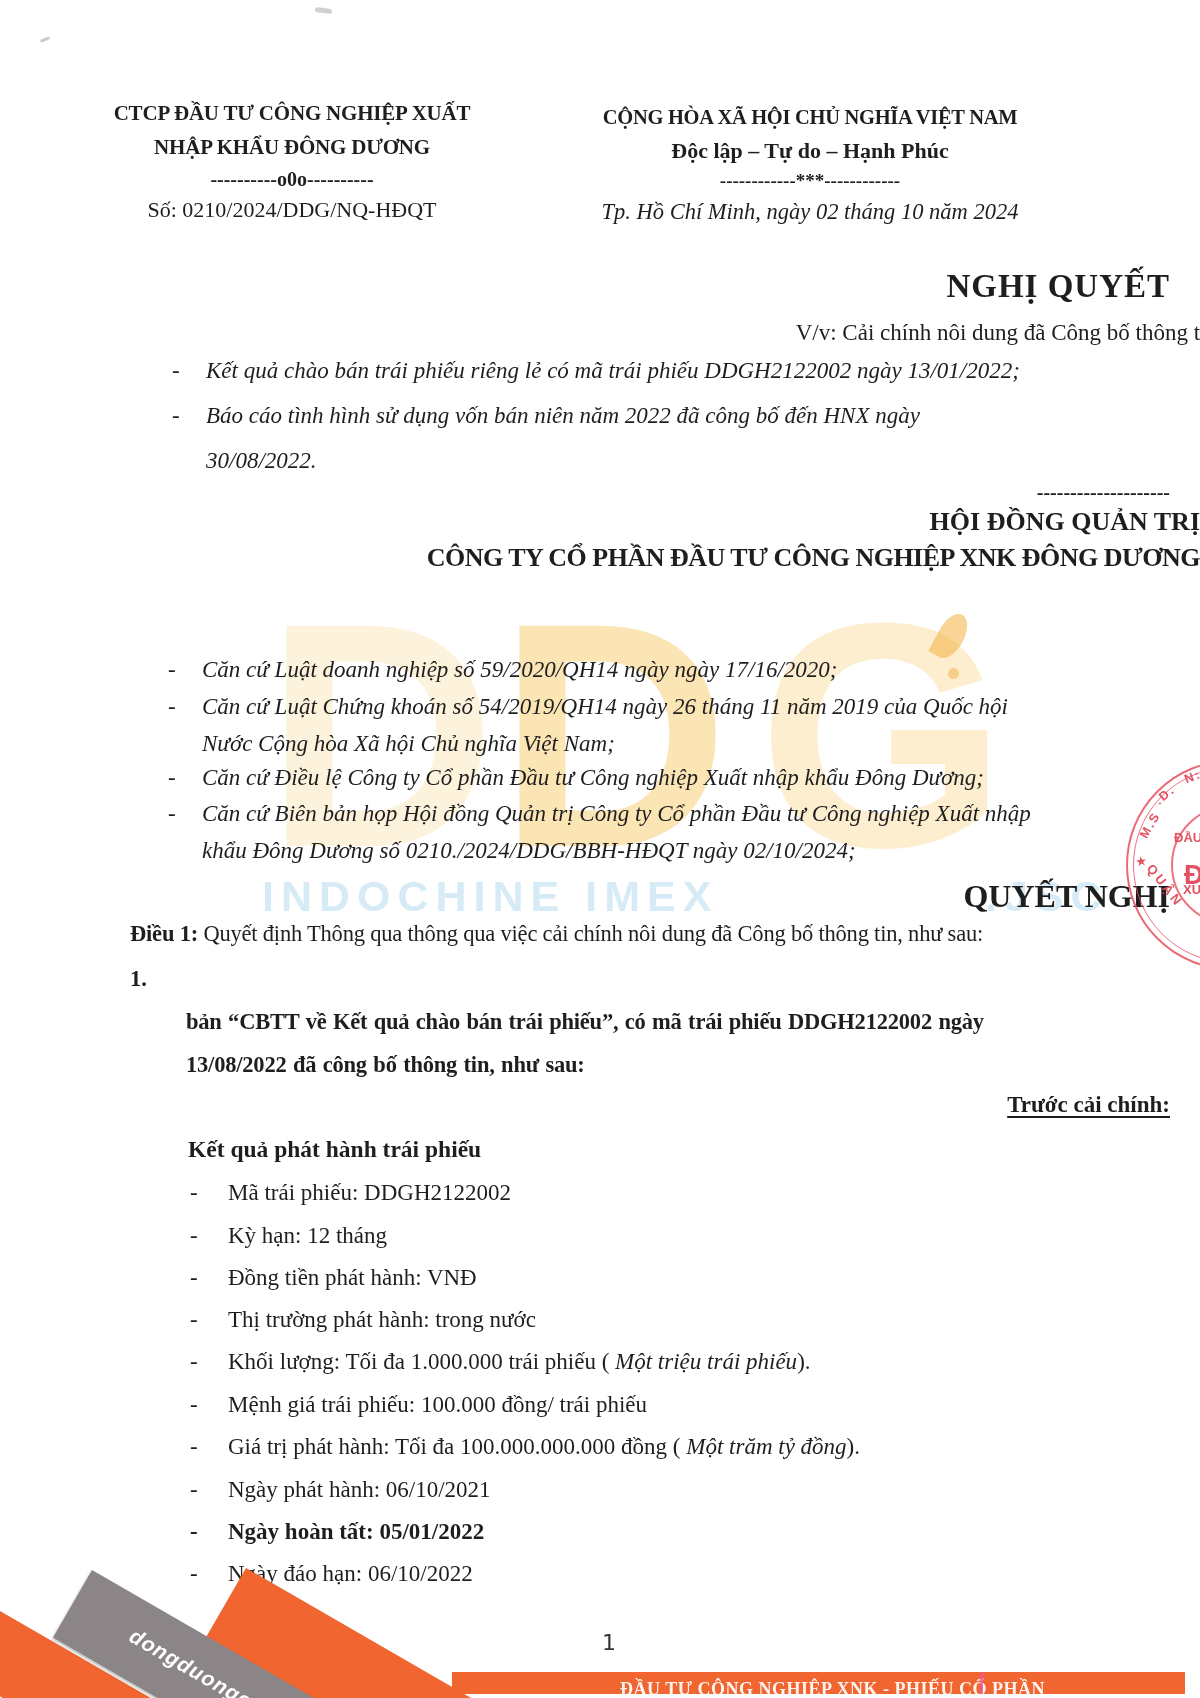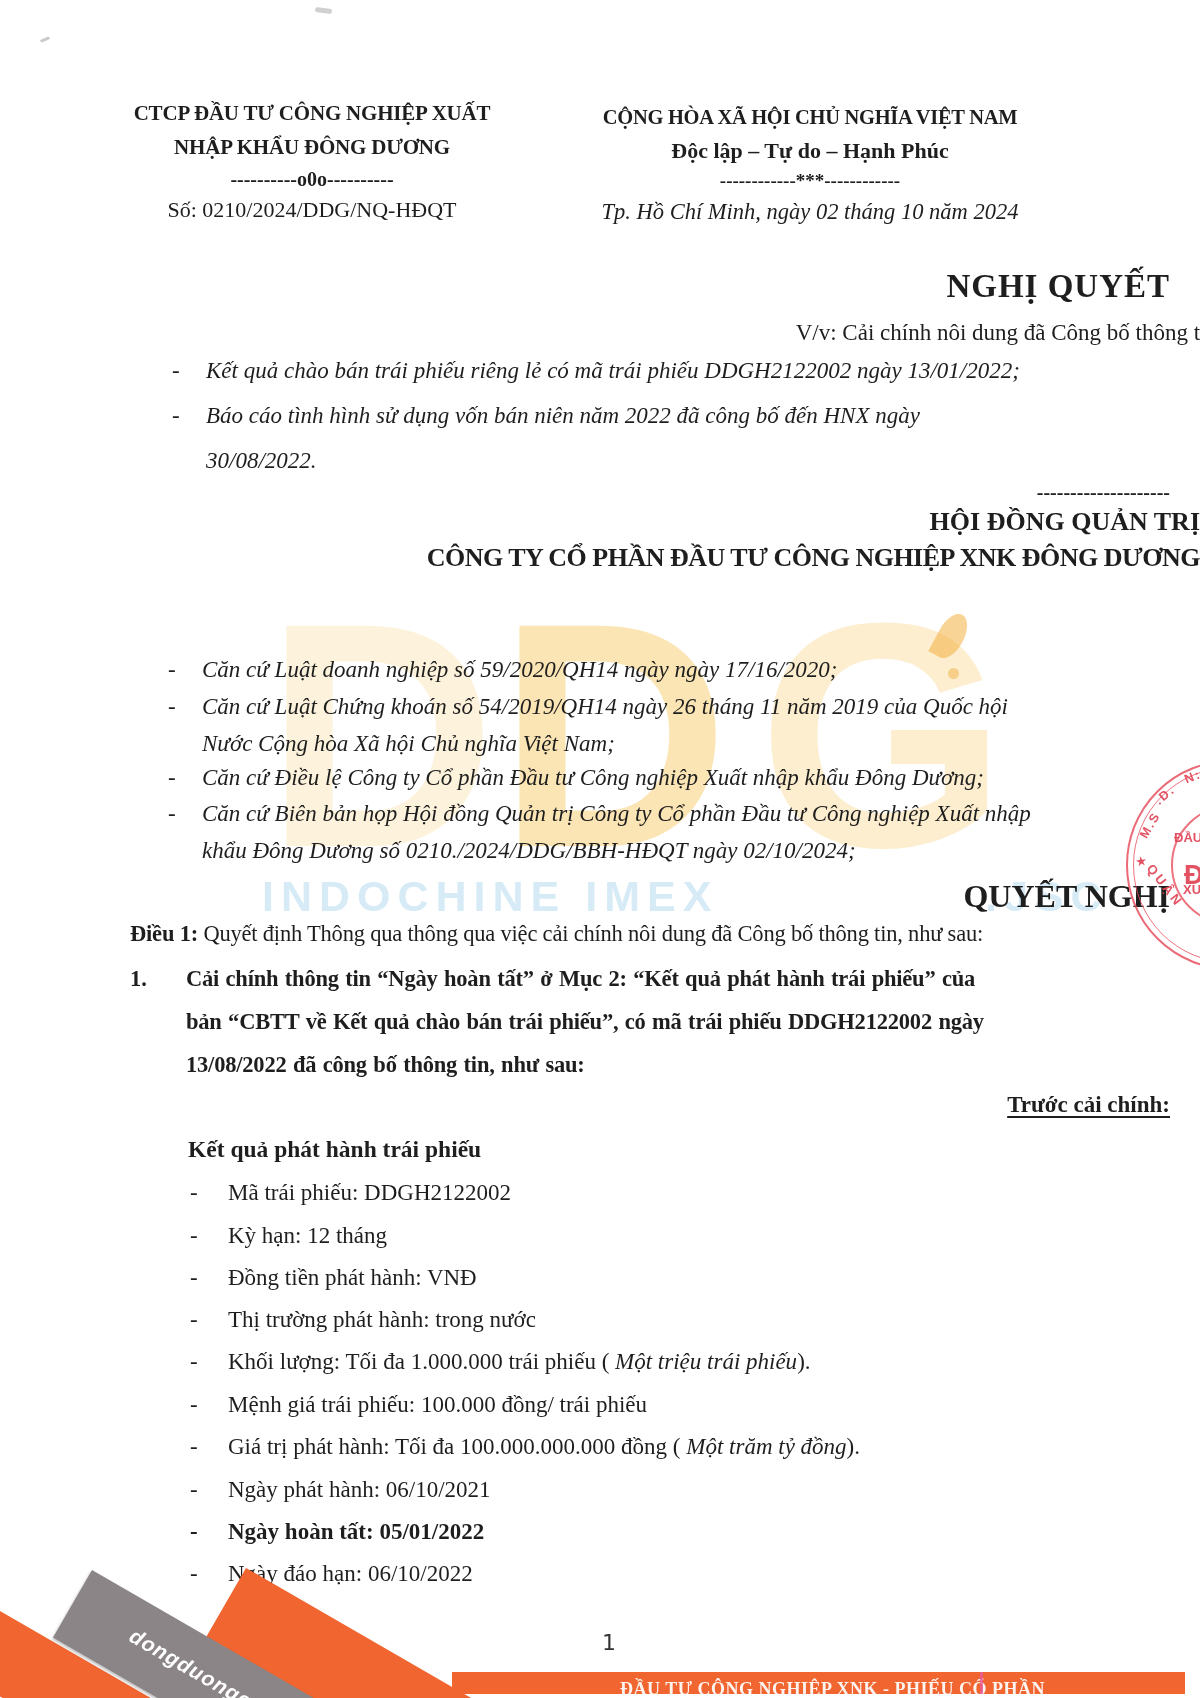--- a/index.html
+++ b/index.html
@@ -4,21 +4,21 @@
 <style>
   html,body{margin:0;padding:0;background:#e8e8e8;}
   .page{position:relative;width:1200px;height:1698px;margin:0 auto;background:#ffffff;
         overflow:hidden;font-family:"Liberation Serif","DejaVu Serif",serif;color:#1e1e1e;}
   .abs{position:absolute;}
   .ctr{text-align:right;}
   .b{font-weight:bold;}
   .i{font-style:italic;}
 
   
-  .hdr-left{left:96px;top:96px;width:432px;text-align:center;}
+  .hdr-left{left:76px;top:96px;width:432px;text-align:center;}
   .hdr-left .l1,.hdr-left .l2{font-weight:bold;font-size:21px;line-height:34px;letter-spacing:-.2px;}
   .hdr-left .odivider{font-weight:bold;font-size:20px;line-height:30px;}
   .hdr-left .docno{font-size:22px;line-height:32px;}
   .hdr-right{left:550px;top:100px;width:520px;text-align:center;}
   .hdr-right .l1{font-weight:bold;font-size:20.5px;line-height:34px;letter-spacing:-.3px;}
   .hdr-right .l2{font-weight:bold;font-size:22px;line-height:33px;}
   .hdr-right .sdivider{font-weight:bold;font-size:19px;line-height:28px;}
   .hdr-right .pdate{font-style:italic;font-size:22.5px;line-height:34px;}
 
   
@@ -154,21 +154,20 @@
   <div class="abs legal-row" style="top:836px">
     <span class="dash"></span><span>khẩu Đông Dương số 0210./2024/DDG/BBH-HĐQT ngày 02/10/2024;</span>
   </div>
 
   <div class="abs ctr qn">QUYẾT NGHỊ</div>
   <div class="abs art1">
     <span class="b">Điều 1:</span><span> Quyết định Thông qua thông qua việc cải chính nôi dung đã Công bố thông tin, như sau:</span>
   </div>
 
   <div class="abs item-no">1.</div>
-  <div class="abs item-line" style="top:966px">Cải chính thông tin “Ngày hoàn tất” ở Mục 2: “Kết quả phát hành trái phiếu” của</div>
   <div class="abs item-line" style="top:1009px">bản “CBTT về Kết quả chào bán trái phiếu”, có mã trái phiếu DDGH2122002 ngày</div>
   <div class="abs item-line" style="top:1052px">13/08/2022 đã công bố thông tin, như sau:</div>
 
   <div class="abs ctr before">Trước cải chính:</div>
   <div class="abs bond-h">Kết quả phát hành trái phiếu</div>
 
   <div class="abs bond-row" style="top:1180px">
     <span class="dash">-</span><span>Mã trái phiếu: DDGH2122002</span>
   </div>
   <div class="abs bond-row" style="top:1223px">

